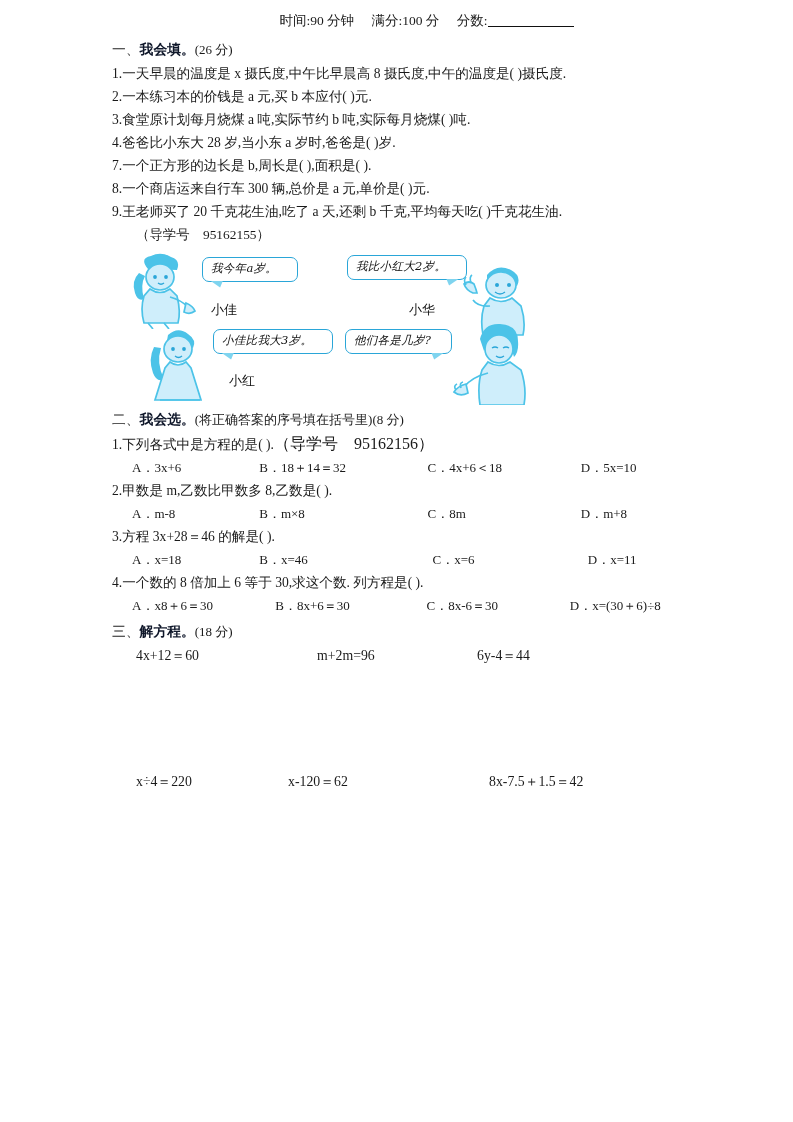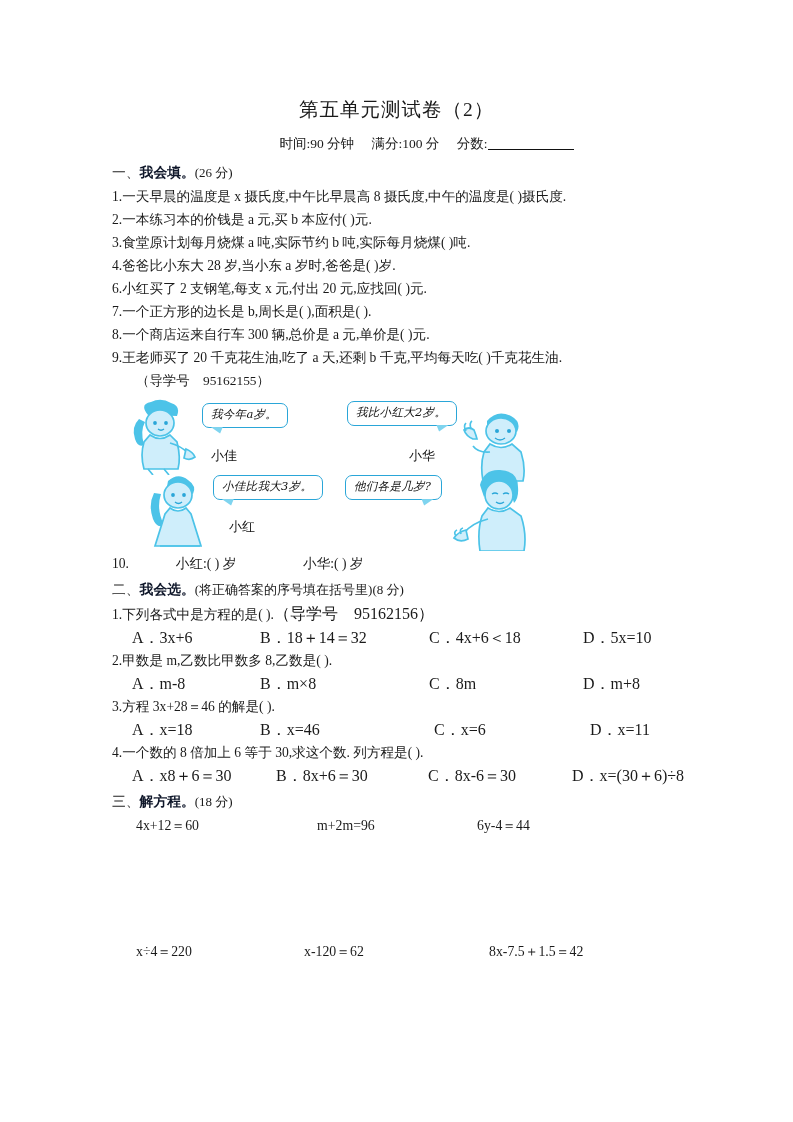--- a/index.html
+++ b/index.html
@@ -45,21 +45,21 @@
   .q { font-size: 13.6px; line-height: 21.5px; margin: 0 0 1.5px 0; white-space: normal; }
   .sec-head { font-size: 13.8px; line-height: 22px; margin: 4px 0 2px 0; }
   .sec-head .accent {
     color: #0f172a;
     font-weight: bold;
   }
   .pts { font-size: 13px; }
 
   
   .choices {
-    font-size: 16px;
+    font-size: 13px;
     line-height: 21.5px;
     display: block;
     margin: 0 0 1.5px 0;
     padding-left: 20px;
     white-space: nowrap;
   }
   .choices .opt { display: inline-block; }
   .dx { font-size: 16px; }
 
   
@@ -71,21 +71,21 @@
   }
   .fig { position: absolute; }
   .bubble {
     position: absolute;
     border: 1.6px solid #2aa6d8;
     border-radius: 7px;
     background: #fff;
     color: #111;
     font-size: 11.5px;
     line-height: 1;
-    padding: 5px 10px 6px 8px;
+    padding: 5px 20px 6px 8px;
     white-space: nowrap;
     font-family: "DejaVu Serif", "Liberation Serif", serif;
     font-style: italic;
     letter-spacing: 0.3px;
   }
   .bubble::after {
     content: "";
     position: absolute;
     width: 13px; height: 7px;
     background: #7fd4ef;
@@ -114,39 +114,37 @@
   .eq-gap-a { height: 104px; }
   .eq-gap-b { height: 40px; }
 
   svg { display: block; }
 </style>
 </head>
 <body>
 
 <div class="page">
 
-  <div class="doc-title">第五单元测试卷（2）</div>
 
   <div class="meta-line">
     <span class="seg">时间:90 分钟</span>
     <span class="seg">满分:100 分</span>
     <span>分数:</span><span class="score-rule"></span>
   </div>
 
   <div class="content">
 
     <div class="sec-head">
       <span>一、</span><span class="accent">我会填。</span><span class="pts">(26 分)</span>
     </div>
 
     <div class="q">1.一天早晨的温度是 x 摄氏度,中午比早晨高 8 摄氏度,中午的温度是(      )摄氏度.</div>
     <div class="q">2.一本练习本的价钱是 a 元,买 b 本应付(      )元.</div>
     <div class="q">3.食堂原计划每月烧煤 a 吨,实际节约 b 吨,实际每月烧煤(      )吨.</div>
     <div class="q">4.爸爸比小东大 28 岁,当小东 a 岁时,爸爸是(      )岁.</div>
-    <div class="q">6.小红买了 2 支钢笔,每支 x 元,付出 20 元,应找回(      )元.</div>
     <div class="q">7.一个正方形的边长是 b,周长是(      ),面积是(      ).</div>
     <div class="q">8.一个商店运来自行车 300 辆,总价是 a 元,单价是(      )元.</div>
     <div class="q">9.王老师买了 20 千克花生油,吃了 a 天,还剩 b 千克,平均每天吃(      )千克花生油.</div>
 
     <div class="illus-note">（导学号　95162155）</div>
 
     <div class="illus">
 
       <div class="fig" style="left:14px; top:6px;">
         <svg width="72" height="76" viewBox="0 0 72 76">
@@ -220,27 +218,20 @@
             <path d="M4 69 q-3 -4 1 -6 M9 67 q-2 -5 2 -6" fill="none"></path>
           </g>
           <g fill="#2aa6d8">
             <path d="M40 27 q3 -2 6 0 M51 27 q3 -2 6 0" fill="none" stroke="#2aa6d8" stroke-width="1.4"></path>
             <path d="M44 35 q4 3 8 0" fill="none" stroke="#2aa6d8" stroke-width="1.3"></path>
           </g>
         </svg>
       </div>
     </div>
 
-    <div class="q10">
-      <span>10.</span>
-      <span class="sp" style="width:40px;"></span>
-      <span>小红:(      ) 岁</span>
-      <span class="sp" style="width:60px;"></span>
-      <span>小华:(      ) 岁</span>
-    </div>
 
     <div class="sec-head">
       <span>二、</span><span class="accent">我会选。</span><span class="pts">(将正确答案的序号填在括号里)</span><span class="pts">(8 分)</span>
     </div>
 
     <div class="q">
       <span>1.下列各式中是方程的是(      ).</span><span class="dx">（导学号　95162156）</span>
     </div>
     <div class="choices">
       <span class="opt" style="width:124px;">A．3x+6</span>
@@ -280,20 +271,20 @@
     <div class="eqrow">
       <span class="eq" style="left:24px;">4x+12＝60</span>
       <span class="eq" style="left:205px;">m+2m=96</span>
       <span class="eq" style="left:365px;">6y-4＝44</span>
     </div>
 
     <div class="eq-gap-a"></div>
 
     <div class="eqrow">
       <span class="eq" style="left:24px;">x÷4＝220</span>
-      <span class="eq" style="left:192px;">x-120＝62</span>
+      <span class="eq" style="left:176px;">x-120＝62</span>
       <span class="eq" style="left:340px;margin-left:37px;">8x-7.5＋1.5＝42</span>
     </div>
 
     <div class="eq-gap-b"></div>
 
   </div>
 </div>
 
 </body></html>

